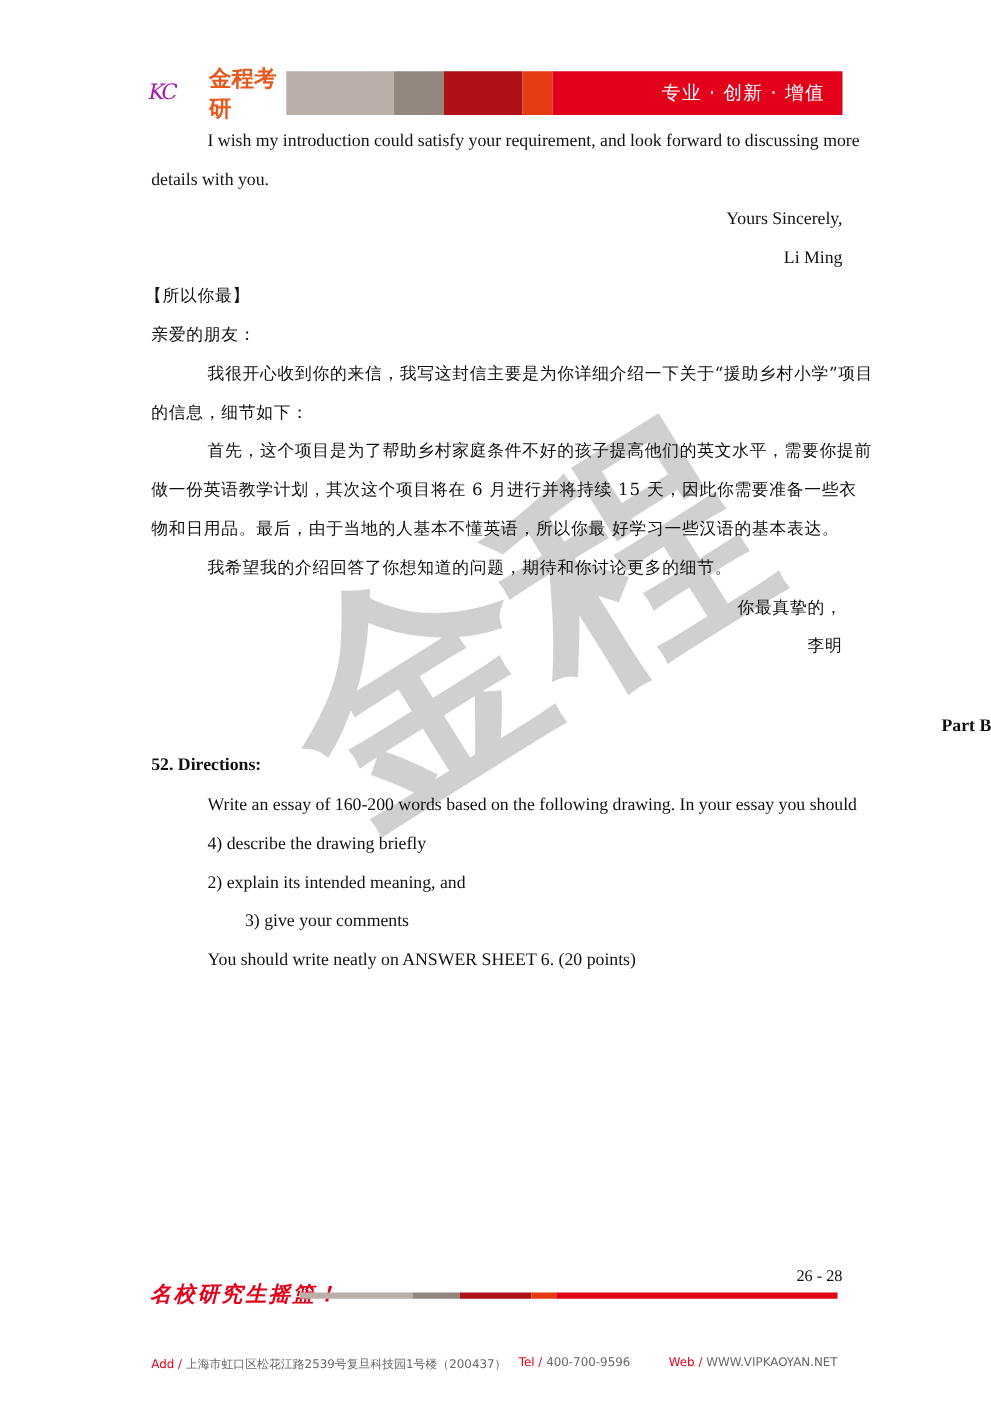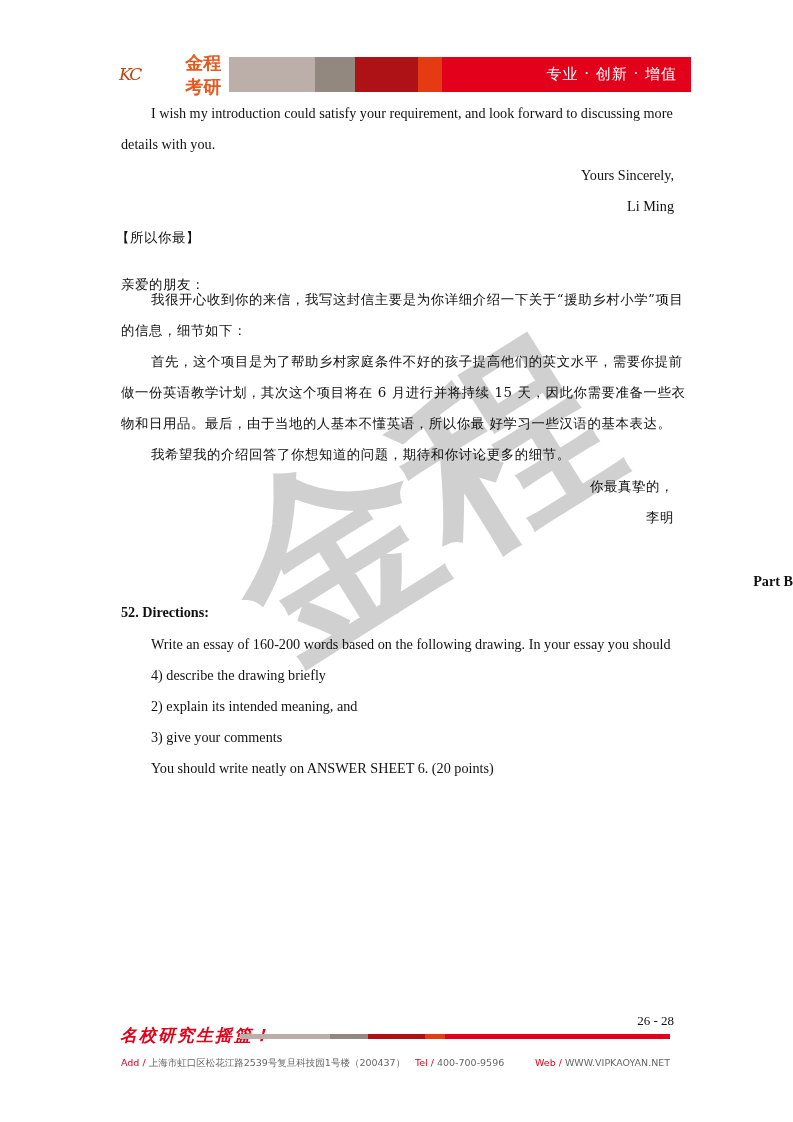--- a/index.html
+++ b/index.html
@@ -5,38 +5,38 @@
     html, body { margin: 0; padding: 0; background: #ffffff; }
     body {
       width: 793px; height: 1122px; position: relative; overflow: hidden;
       font-family: "Liberation Serif", "DejaVu Serif", serif;
       color: #111;
     }
     
     .header { position: absolute; left: 119px; top: 57px; width: 555px; height: 35px; }
     .logo { position: absolute; left: 0; top: 0; width: 110px; height: 35px; display: flex; align-items: center; }
     .logo-mark {
-      font-family: "DejaVu Serif", serif; font-style: italic; color: #c2410c;
-      font-size: 17px; letter-spacing: -2px; width: 24px; margin-right: 20px; line-height: 1;
+      font-family: "DejaVu Serif", serif; font-style: italic; color: #a21caf;
+      font-size: 17px; letter-spacing: -2px; width: 24px; margin-right: 2px; line-height: 1;
     }
     .logo-text { color: #e45a1f; font-family: "DejaVu Sans", sans-serif; font-weight: bold; font-size: 18px; letter-spacing: 0px; margin-left: 25px; }
     .band { position: absolute; top: 0; height: 35px; }
     .band1 { left: 110px; width: 86px; background: #bcafa9; }
     .band2 { left: 196px; width: 40px; background: #928880; }
     .band3 { left: 236px; width: 63px; background: #ae1116; }
     .band4 { left: 299px; width: 24px; background: #e53b12; }
-    .band5 { left: 323px; width: 232px; background: #e2001a; padding-left: 17px; }
+    .band5 { left: 323px; width: 232px; background: #e2001a; }
     .slogan {
       position: absolute; right: 14px; top: 0; height: 35px; line-height: 35px;
       color: #fff; font-family: "DejaVu Sans", sans-serif; font-size: 15px; letter-spacing: 1px;
     }
     
     .p { position: absolute; font-size: 14.2px; line-height: 18px; white-space: nowrap; }
     .left { left: 121px; }
-    .indent { left: 151px; }
+    .indent { left: 166px; }
     .right { right: 119px; text-align: right; }
     .center { left: 0; width: 793px; text-align: right; }
     .bold { font-weight: bold; }
     .cn { font-family: "DejaVu Serif", serif; font-size: 13.4px; letter-spacing: 0.6px; }
     
     .watermark {
       position: absolute; left: 195px; top: 520px;
       font-family: "DejaVu Sans", sans-serif; font-size: 200px; font-weight: bold;
       color: rgba(150,150,150,0.45); transform: rotate(-32deg); transform-origin: left top;
       pointer-events: none; line-height: 1; white-space: nowrap;
@@ -47,21 +47,21 @@
       position: absolute; left: 120px; top: 1024px; color: #e2001a;
       font-family: "DejaVu Sans", sans-serif; font-size: 17px; font-weight: bold; font-style: italic; letter-spacing: 2px;
     }
     .fband { position: absolute; top: 1034px; height: 5px; }
     .fb1 { left: 240px; width: 90px; background: #bcafa9; }
     .fb2 { left: 330px; width: 38px; background: #928880; }
     .fb3 { left: 368px; width: 57px; background: #ae1116; }
     .fb4 { left: 425px; width: 20px; background: #e53b12; }
     .fb5 { left: 445px; width: 225px; background: #e2001a; }
     .footer-info {
-      position: absolute; top: 1057px; font-family: "DejaVu Sans", sans-serif; font-size: 9.5px; color: #666;
+      position: absolute; top: 1085px; font-family: "DejaVu Sans", sans-serif; font-size: 9.5px; color: #666;
       white-space: nowrap;
     }
     .footer-info .lab { color: #e2001a; }
     .fi-add { left: 121px; }
     .fi-tel { left: 415px; }
     .fi-web { left: 535px; text-align: right; }
   </style>
 </head>
 <body>
 
@@ -80,36 +80,36 @@
 </div>
 
 <div class="watermark">金程</div>
 
 <div class="p indent" style="top:104px;">I wish my introduction could satisfy your requirement, and look forward to discussing more</div>
 <div class="p left" style="top:135px;">details with you.</div>
 <div class="p right" style="top:166px;">Yours Sincerely,</div>
 <div class="p right" style="top:197px;">Li Ming</div>
 
 <div class="p cn" style="left:116px; top:229px;">【所以你最】</div>
-<div class="p cn left" style="top:276px;">亲爱的朋友：</div>
+<div class="p cn left" style="top:260px;">亲爱的朋友：</div>
 <div class="p cn indent" style="top:291px;">我很开心收到你的来信，我写这封信主要是为你详细介绍一下关于“援助乡村小学”项目</div>
 <div class="p cn left" style="top:322px;">的信息，细节如下：</div>
 <div class="p cn indent" style="top:353px;">首先，这个项目是为了帮助乡村家庭条件不好的孩子提高他们的英文水平，需要你提前</div>
 <div class="p cn left" style="top:384px;">做一份英语教学计划，其次这个项目将在 6 月进行并将持续 15 天，因此你需要准备一些衣</div>
 <div class="p cn left" style="top:415px;">物和日用品。最后，由于当地的人基本不懂英语，所以你最 好学习一些汉语的基本表达。</div>
 <div class="p cn indent" style="top:446px;">我希望我的介绍回答了你想知道的问题，期待和你讨论更多的细节。</div>
 <div class="p cn right" style="top:478px;">你最真挚的，</div>
 <div class="p cn right" style="top:509px;">李明</div>
 
 <div class="p center bold" style="top:572px;">Part B</div>
 <div class="p left bold" style="top:603px;">52. Directions:</div>
 <div class="p indent" style="top:635px;">Write an essay of 160-200 words based on the following drawing. In your essay you should</div>
 <div class="p indent" style="top:666px;">4) describe the drawing briefly</div>
 <div class="p indent" style="top:697px;">2) explain its intended meaning, and</div>
-<div class="p indent" style="top:728px;">3) give your comments</div>
+<div class="p indent" style="top:728px;margin-left:30px;">3) give your comments</div>
 <div class="p indent" style="top:759px;">You should write neatly on ANSWER SHEET 6. (20 points)</div>
 
 <div class="page-num">26 - 28</div>
 <div class="footer-slogan">名校研究生摇篮！</div>
 <div class="fband fb1"></div>
 <div class="fband fb2"></div>
 <div class="fband fb3"></div>
 <div class="fband fb4"></div>
 <div class="fband fb5"></div>
 

